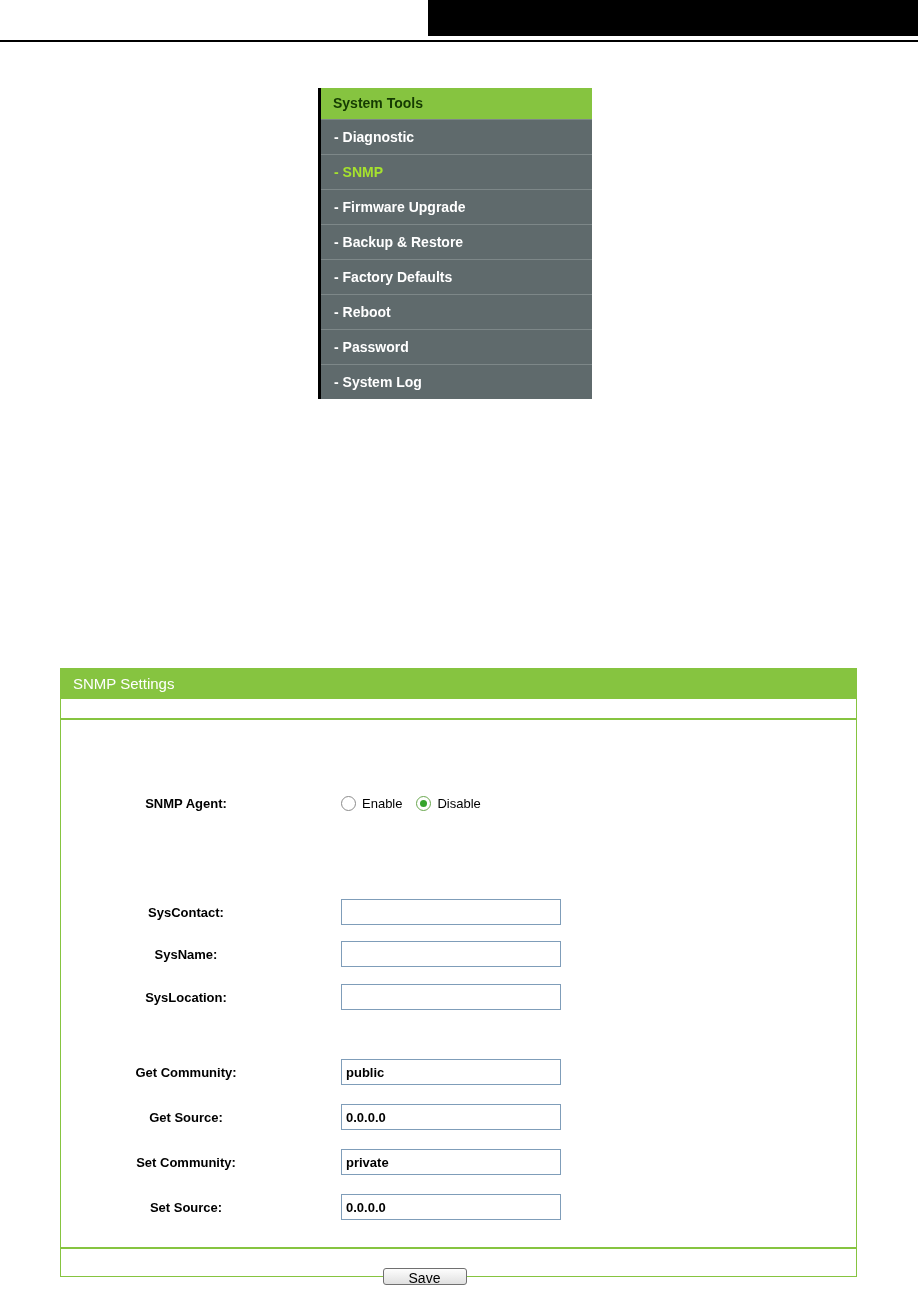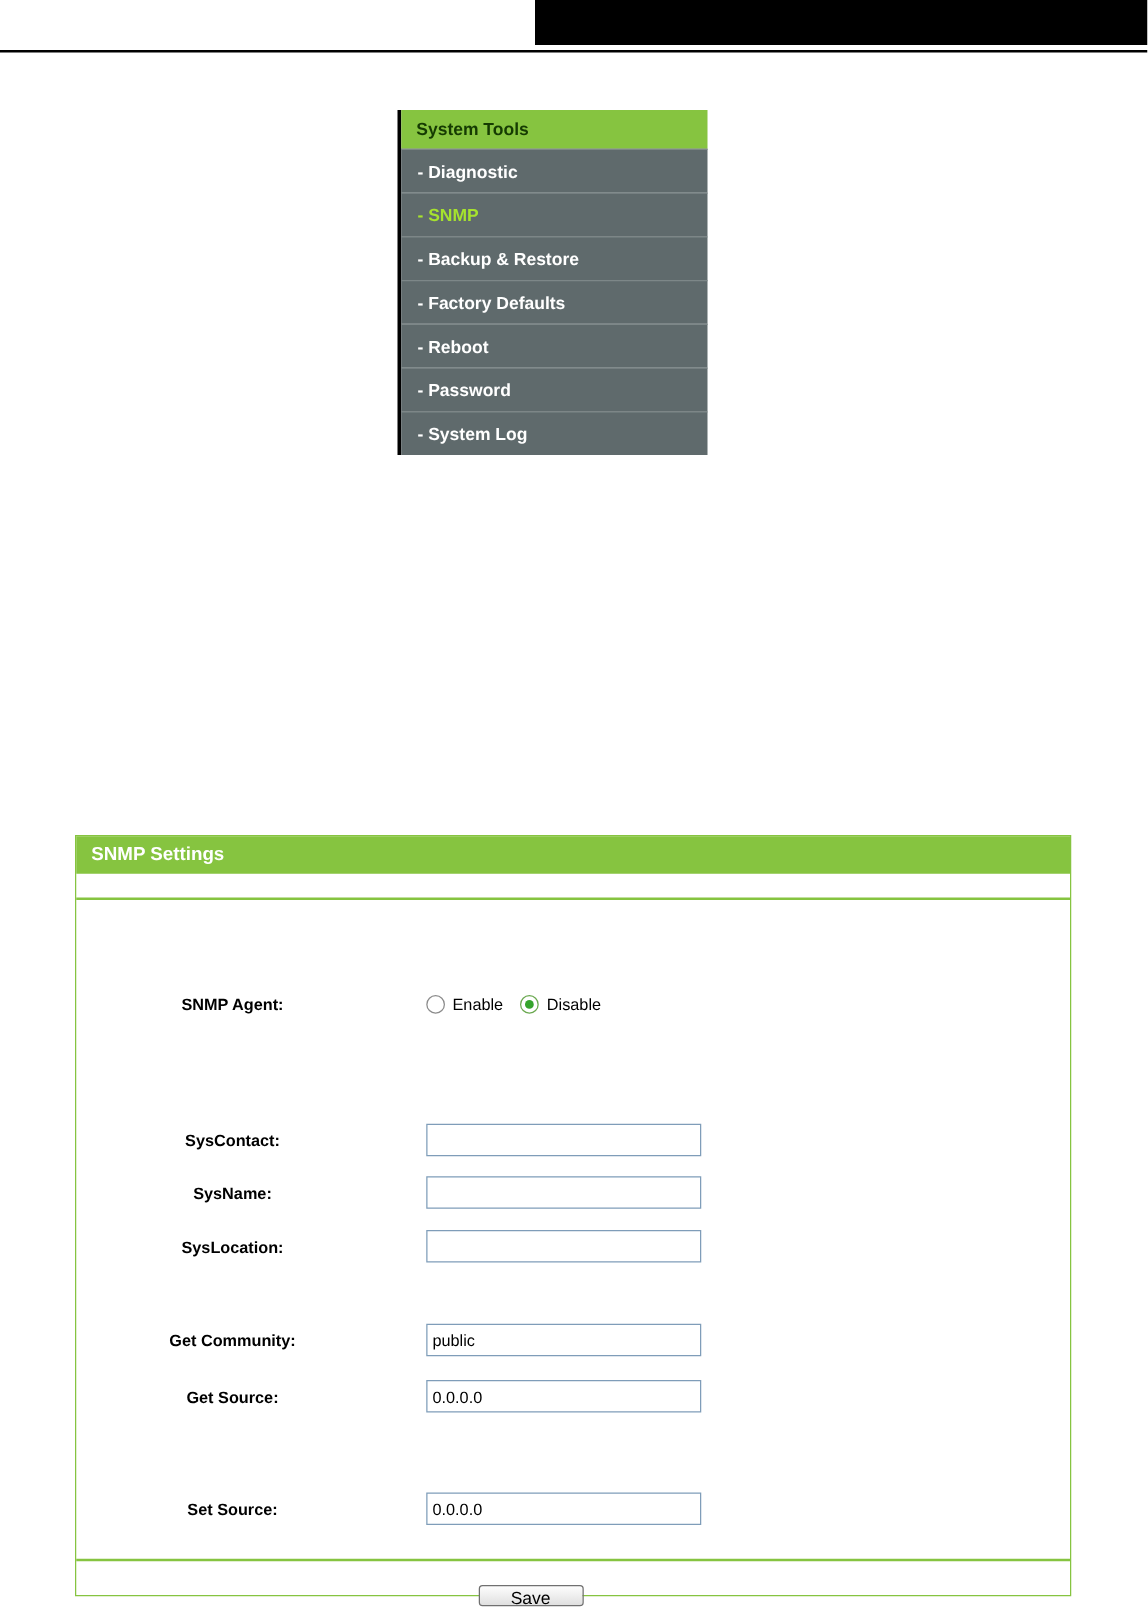--- a/index.html
+++ b/index.html
@@ -23,21 +23,21 @@
     position: absolute;
     left: 0; top: 40px;
     width: 918px; height: 2px;
     background: #000000;
   }
 
   
   .menu {
     position: absolute;
     left: 318px; top: 88px;
-    width: 248px;
+    width: 274px;
     border-left: 3px solid #000000;
     box-sizing: border-box;
   }
   .menu-header {
     height: 31px;
     line-height: 31px;
     background: #86c440;
     color: #153b02;
     font-weight: bold;
     font-size: 14px;
@@ -63,21 +63,21 @@
     width: 797px; height: 609px;
     border: 1px solid #86c440;
     box-sizing: border-box;
     background: #ffffff;
   }
   .panel-header {
     height: 30px;
     line-height: 30px;
     background: #86c440;
     color: #ffffff;
-    font-weight: bold;
+    font-weight: normal;
     font-size: 15px;
     padding-left: 12px;
   }
   .panel-body { position: relative; width: 100%; height: 577px; }
   .hsep {
     position: absolute;
     left: 0; right: 0;
     height: 2px;
     background: #86c440;
   }
@@ -96,20 +96,21 @@
     color: #000000;
   }
   .pctrl { margin-left: 30px; display: flex; align-items: center; justify-content: center; }
   .txt {
     width: 210px; height: 24px;
     border: 1px solid #7f9db9;
     padding: 0 4px;
     font-size: 13px;
     font-family: "Liberation Sans", sans-serif;
     box-sizing: content-box;
+    font-weight: bold;
   }
   .radio-opt { display: flex; align-items: center; margin-right: 14px; font-size: 13px; cursor: pointer; }
   .radio {
     width: 13px; height: 13px;
     border: 1px solid #8b8b8b;
     border-radius: 50%;
     background: #ffffff;
     display: inline-block;
     position: relative;
     margin-right: 6px;
@@ -144,20 +145,21 @@
 </head>
 <body>
 
 <div class="top-black"></div>
 <div class="top-line"></div>
 
 <div class="menu">
   <div class="menu-header">System Tools</div>
   <div class="menu-item">- Diagnostic</div>
   <div class="menu-item active">- SNMP</div>
+  <div class="menu-item">- Firmware Upgrade</div>
   <div class="menu-item">- Backup &amp; Restore</div>
   <div class="menu-item">- Factory Defaults</div>
   <div class="menu-item">- Reboot</div>
   <div class="menu-item">- Password</div>
   <div class="menu-item">- System Log</div>
 </div>
 
 <div class="panel">
   <div class="panel-header">SNMP Settings</div>
   <div class="panel-body">
@@ -202,20 +204,26 @@
       <div class="pctrl">
           <input class="txt" type="text" value="public" style="">
         </div>
     </div>
     <div class="prow" style="top:405px">
       <div class="plabel">Get Source:</div>
       <div class="pctrl">
           <input class="txt" type="text" value="0.0.0.0" style="">
         </div>
     </div>
+    <div class="prow" style="top:450px">
+      <div class="plabel">Set Community:</div>
+      <div class="pctrl">
+          <input class="txt" type="text" value="private" style="">
+        </div>
+    </div>
     <div class="prow" style="top:495px">
       <div class="plabel">Set Source:</div>
       <div class="pctrl">
           <input class="txt" type="text" value="0.0.0.0" style="">
         </div>
     </div>
 
     <div class="hsep" style="top:548px"></div>
 
     <div class="save-row">

